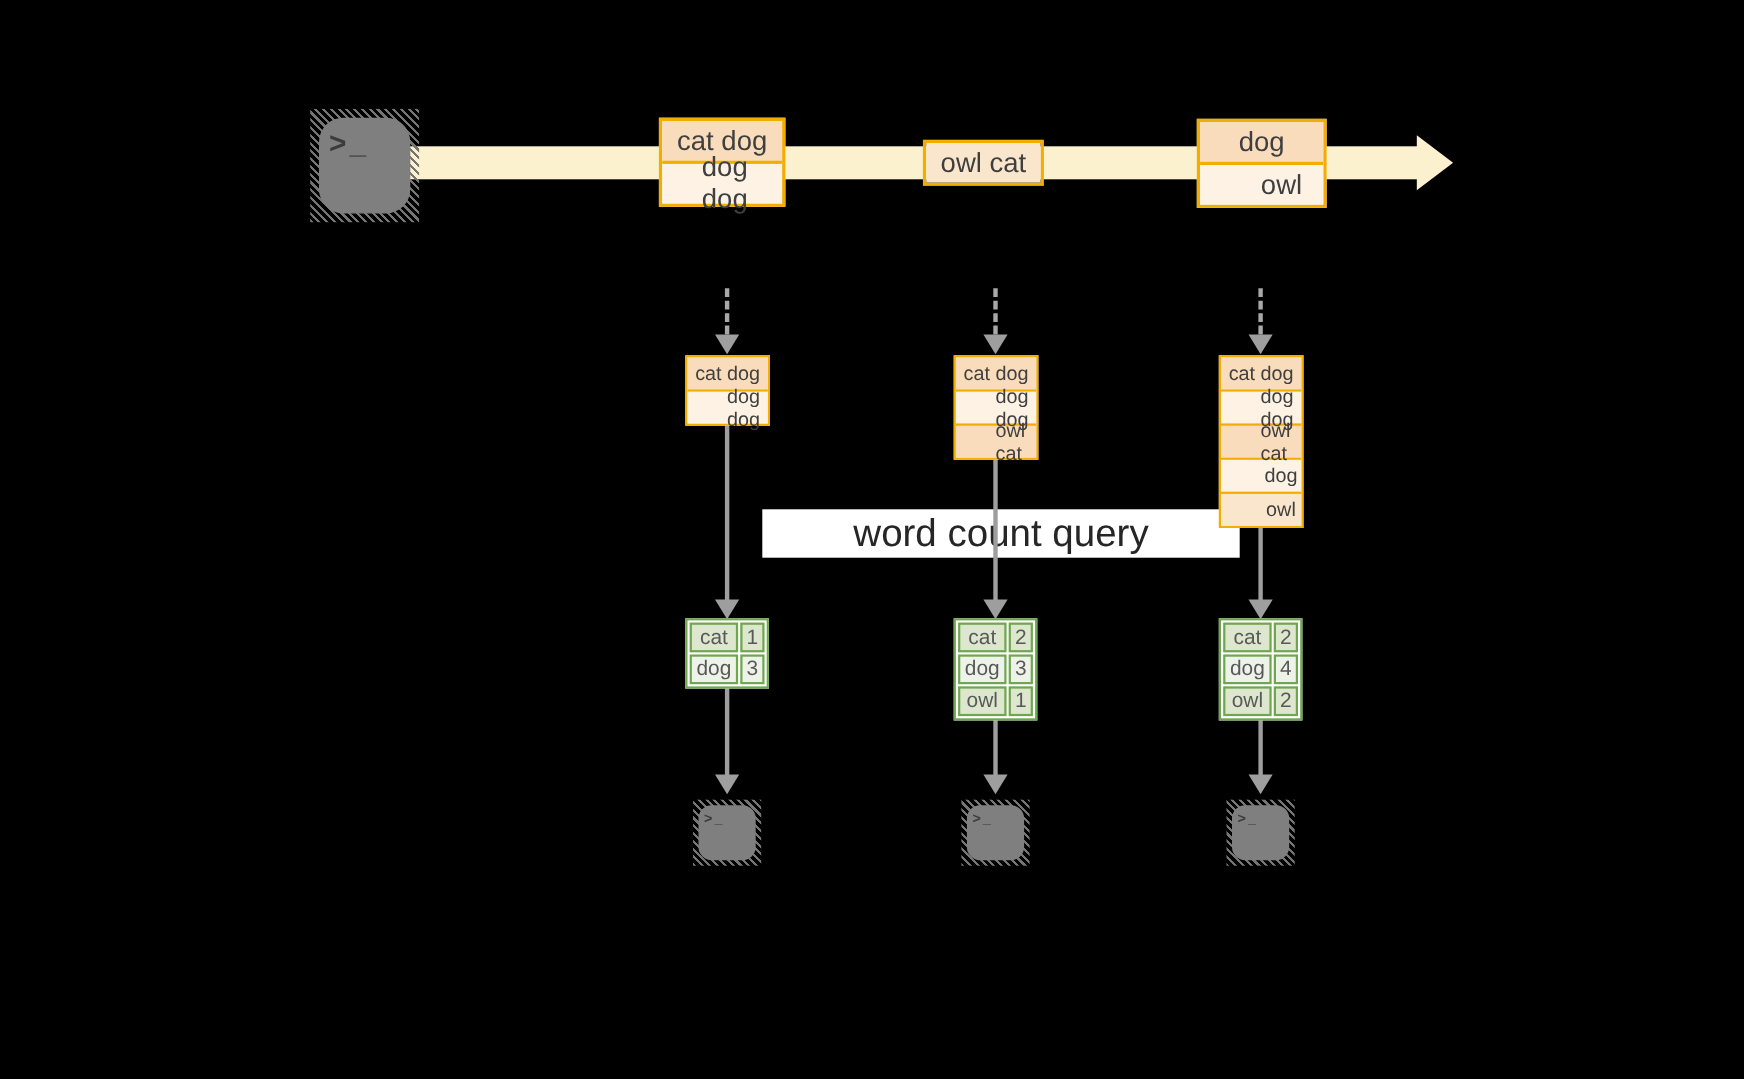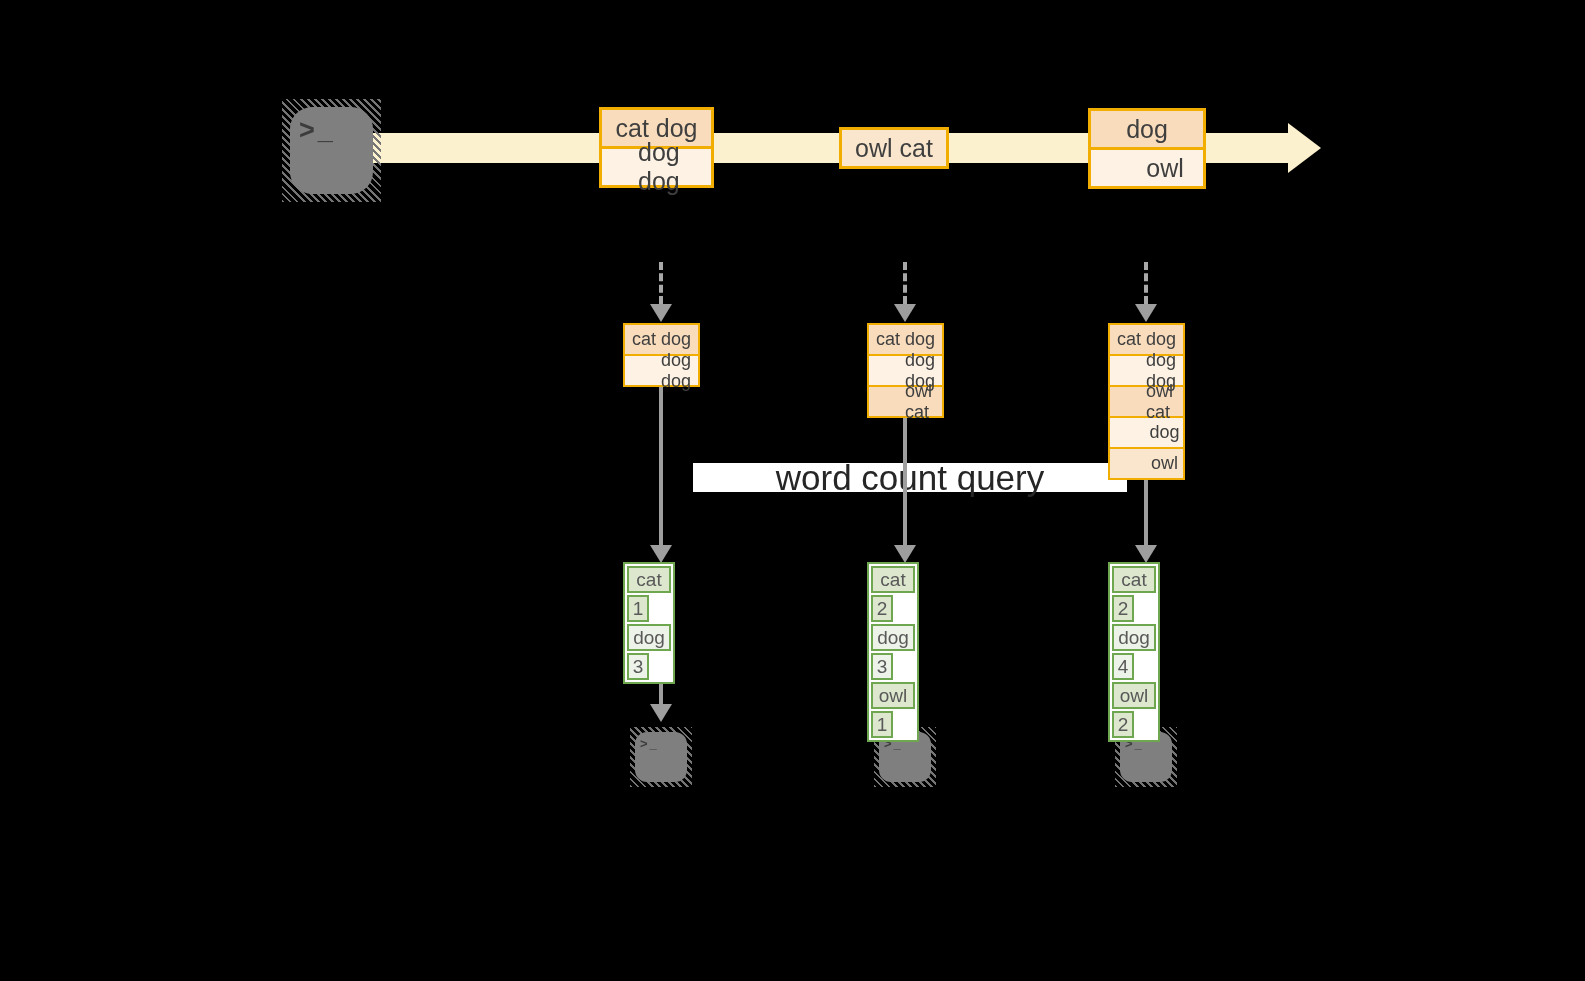--- a/index.html
+++ b/index.html
@@ -36,26 +36,26 @@
   .rec-row[data-tone="mid"]{background:#FAE6CC;}
 
   
   .vline{position:absolute;width:4px;background:#9E9E9E;z-index:2;}
   .vline.dashed{width:0;background:none;border-left:4px dashed #A8A8A8;}
   .arrow-head{position:absolute;width:0;height:0;z-index:2;
               border-left:11px solid transparent;border-right:11px solid transparent;
               border-top:18px solid #9E9E9E;}
 
   
-  .query-label{position:absolute;left:693px;top:463px;width:434px;height:29px;background:#FFFFFF;z-index:1;
+  .query-label{position:absolute;left:693px;top:463px;width:434px;height:44px;background:#FFFFFF;z-index:1;
                display:flex;align-items:center;justify-content:center;color:#262626;font-size:35px;}
 
   
   .gtable{position:absolute;top:562px;background:#FFFFFF;border:2.5px solid #6FA750;padding:2px;z-index:3;box-sizing:border-box;}
-  .grow{display:flex;gap:2px;flex-direction:column;}
+  .grow{display:flex;gap:2px;}
   .grow + .grow{margin-top:2px;}
   .gcell{box-sizing:border-box;border:2px solid #6FA750;height:27px;display:flex;align-items:center;justify-content:center;
          color:#595959;font-size:19px;}
   .gcell.word{width:44px;}
   .gcell.num{width:22px;}
   .gcell[data-tone="dark"]{background:#DCE7CE;}
   .gcell[data-tone="light"]{background:#EEF3E9;}
 </style>
 </head>
 <body>

